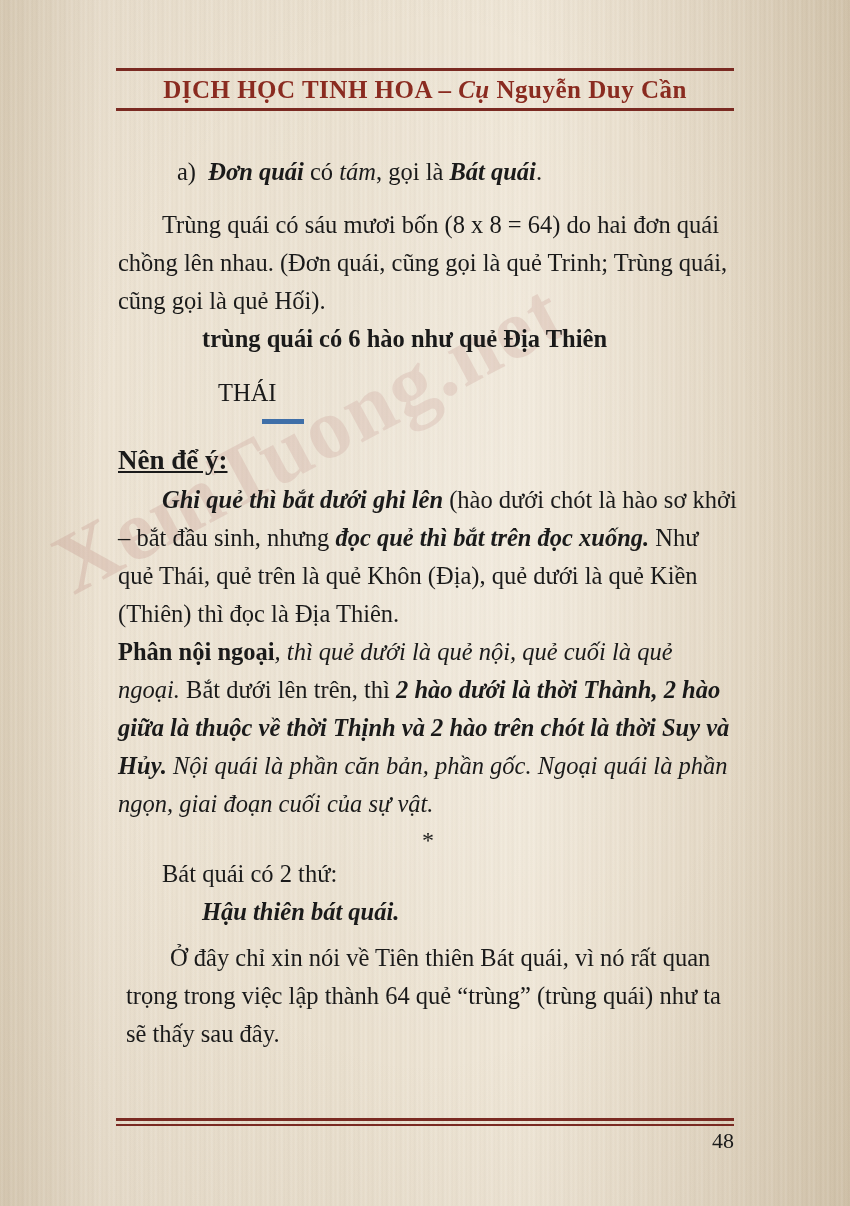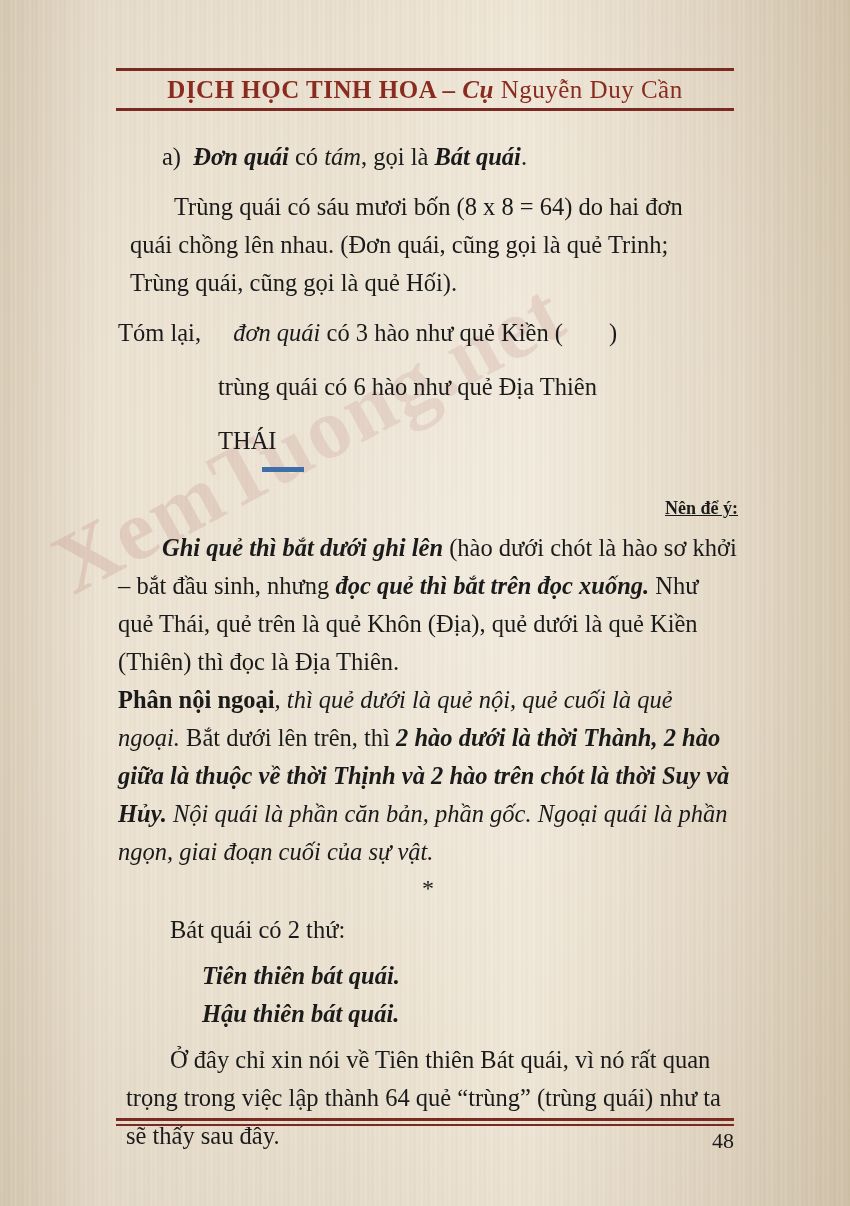--- a/index.html
+++ b/index.html
@@ -87,42 +87,42 @@
     top: 3px;
     font-size: 25px;
     font-weight: 700;
     color: #8a2b20;
     letter-spacing: 0.5px;
     line-height: 37px;
     white-space: nowrap;
   }
   .header-title .sep { font-weight: 700; }
   .header-title .author-pre { font-style: italic; }
-  .header-title .author { font-weight: 400; }
+  .header-title .author { font-weight: 700; }
 
   
   .body-text {
     position: absolute;
     left: 118px;
     top: 138px;
     width: 620px;
     font-size: 24.5px;
     line-height: 38px;
     color: #1a1a1a;
     text-align: left;
   }
   .indent { display: inline-block; width: 44px; }
   .indent-lg { display: inline-block; width: 84px; }
   .b { font-weight: 700; }
   .i { font-style: italic; }
   .bi { font-weight: 700; font-style: italic; }
   .heading-center {
-    text-align: right;
-    font-weight: 700;
-    font-size: 18px;
+    text-align: left;
+    font-weight: 700;
+    font-size: 27px;
     margin-top: 22px;
     margin-bottom: 2px;
   }
   .heading-center .u { text-decoration: underline; }
 
   .star {
     text-align: center;
     font-size: 24px;
     line-height: 30px;
     margin-top: 2px;
@@ -210,33 +210,29 @@
   <div class="header">
     <div class="header-rule-top"></div>
     <div class="header-rule-bottom"></div>
     <div class="header-title">
       <span>DỊCH HỌC TINH HOA</span><span class="sep"> – </span><span class="author-pre">Cụ </span><span class="author">Nguyễn Duy Cần</span>
     </div>
   </div>
 
   <div class="body-text">
 
-    <p style="margin:0;">
+    <p style="margin:15px;">
       <span class="indent"></span><span>a)</span>&nbsp;
       <span class="bi">Đơn quái</span><span> có </span><span class="i">tám</span><span>, gọi là </span><span class="bi">Bát quái</span><span>.</span>
     </p>
 
-    <p style="margin:12px; text-indent:44px;">Trùng quái có sáu mươi bốn (8 x 8 = 64) do hai đơn quái chồng lên nhau. (Đơn quái, cũng gọi là quẻ Trinh; Trùng quái, cũng gọi là quẻ Hối).</p>
-
-    <p style="margin:0; white-space:nowrap;">
-      <span>Tóm lại,</span>
-      <span style="display:inline-block;width:26px;"></span><span class="i">đơn quái</span><span> có 3 hào như quẻ Kiền (</span><span class="tri"><span class="line-row"><span class="yang"></span></span><span class="line-row"><span class="yang"></span></span><span class="line-row"><span class="yang"></span></span></span><span>)</span>
-    </p>
-
-    <p style="margin:16px;">
+    <p style="margin:0; text-indent:44px;">Trùng quái có sáu mươi bốn (8 x 8 = 64) do hai đơn quái chồng lên nhau. (Đơn quái, cũng gọi là quẻ Trinh; Trùng quái, cũng gọi là quẻ Hối).</p>
+
+
+    <p style="margin:0;font-weight:bold;">
       <span class="indent-lg"></span><span>trùng quái có 6 hào như quẻ Địa Thiên</span>
     </p>
 
     <p class="thai-row" style="margin:16px;">
       <span class="indent-lg"></span><span>THÁI</span>
       <span class="hexa">
         <span class="line-row"><span class="yin-left"></span><span class="yin-right"></span></span>
         <span class="line-row"><span class="yin-left"></span><span class="yin-right"></span></span>
         <span class="line-row"><span class="yin-left"></span><span class="yin-right"></span></span>
         <span class="line-row"><span class="yang"></span></span>
@@ -250,25 +246,22 @@
     <p style="margin:0; text-indent:44px;">
       <span class="bi">Ghi quẻ thì bắt dưới ghi lên</span><span> (hào dưới chót là hào sơ khởi – bắt đầu sinh, nhưng </span><span class="bi">đọc quẻ thì bắt trên đọc xuống.</span><span> Như quẻ Thái, quẻ trên là quẻ Khôn (Địa), quẻ dưới là quẻ Kiền (Thiên) thì đọc là Địa Thiên.</span>
     </p>
 
     <p style="margin:0;">
       <span class="b">Phân nội ngoại</span><span class="i">, thì quẻ dưới là quẻ nội, quẻ cuối là quẻ ngoại.</span><span> Bắt dưới lên trên, thì </span><span class="bi">2 hào dưới là thời Thành, 2 hào giữa là thuộc về thời Thịnh và 2 hào trên chót là thời Suy và Hủy.</span><span class="i"> Nội quái là phần căn bản, phần gốc. Ngoại quái là phần ngọn, giai đoạn cuối của sự vật.</span>
     </p>
 
     <div class="star">*</div>
 
-    <p style="margin:8px; text-indent:44px;">Bát quái có 2 thứ:</p>
-
-    <p style="margin:0;">
-      <span class="indent-lg"></span><span class="bi">Tiên thiên bát quái.</span>
-    </p>
+    <p style="margin:0; text-indent:44px;">Bát quái có 2 thứ:</p>
+
     <p style="margin:0;">
       <span class="indent-lg"></span><span class="bi">Hậu thiên bát quái.</span>
     </p>
 
     <p style="margin:8px; text-indent:44px;">Ở đây chỉ xin nói về Tiên thiên Bát quái, vì nó rất quan trọng trong việc lập thành 64 quẻ “trùng” (trùng quái) như ta sẽ thấy sau đây.</p>
 
   </div>
 
   <div class="page-number">48</div>
   <div class="footer-rule-top"></div>

